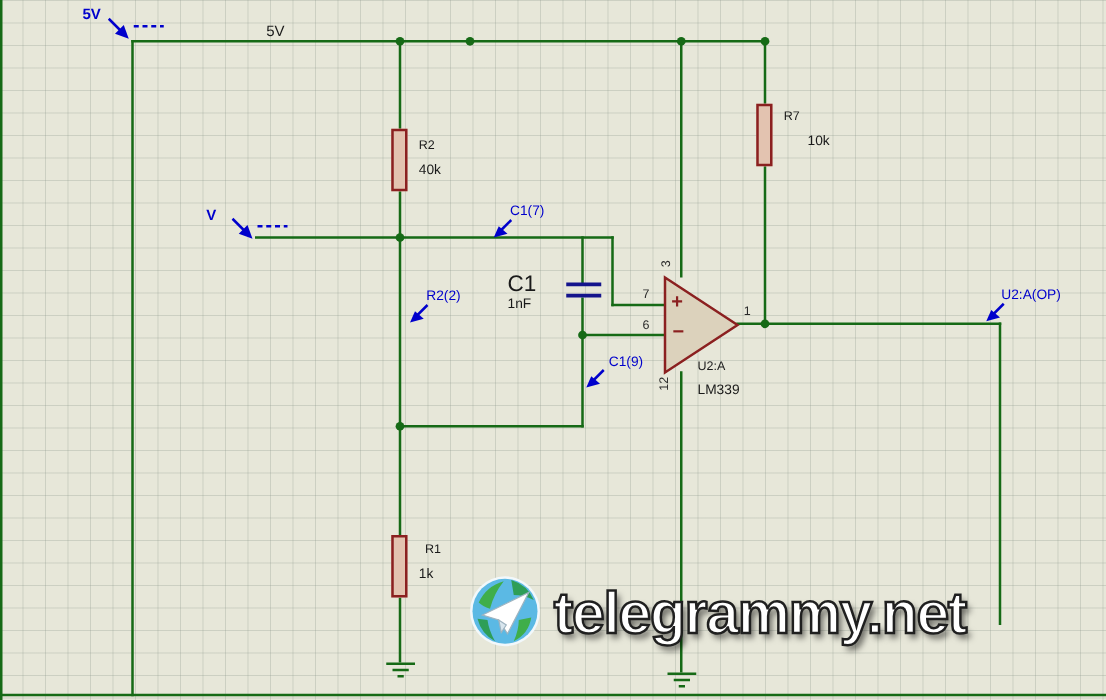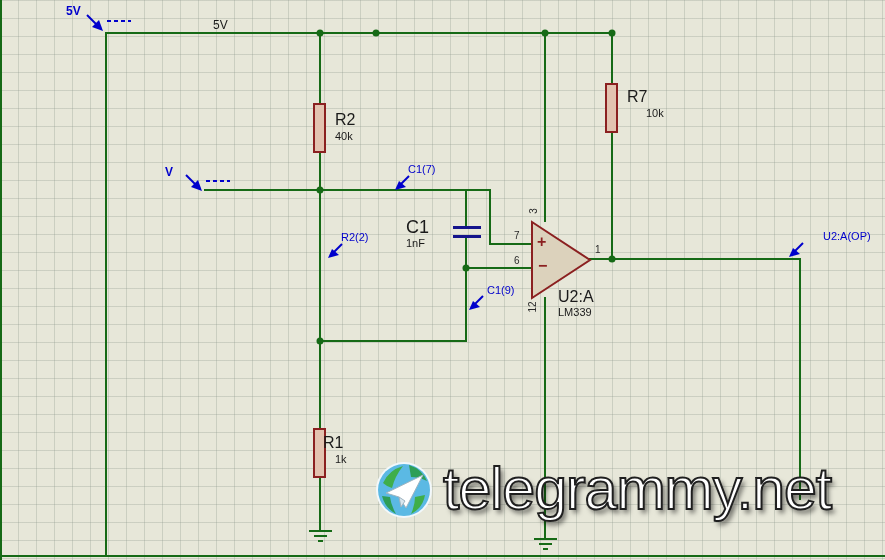--- a/index.html
+++ b/index.html
@@ -10,33 +10,33 @@
       linear-gradient(rgba(140,152,140,.30) 1px, transparent 1px),
       linear-gradient(90deg, rgba(140,152,140,.30) 1px, transparent 1px);
     background-size:18px 18px;
     font-family:"Liberation Sans", sans-serif;
   }
   .w{position:absolute;background:#166a16;}
   .jd{position:absolute;width:7px;height:7px;border-radius:50%;background:#166a16;transform:translate(-50%,-50%);}
   .res{position:absolute;width:13px;height:50px;box-sizing:border-box;border:2px solid #8b2020;background:#e3c3b0;}
   .cap{position:absolute;height:3px;background:#14148c;}
   .gbar{position:absolute;height:2px;background:#166a16;}
-  .lbl{position:absolute;color:#1a1a1a;font-size:16px;white-space:nowrap;line-height:1;}
+  .lbl{position:absolute;color:#1a1a1a;font-size:10px;white-space:nowrap;line-height:1;}
   .val{position:absolute;color:#1a1a1a;font-size:11px;white-space:nowrap;line-height:1;}
   .blu{position:absolute;color:#0000cc;font-size:11px;white-space:nowrap;line-height:1;}
   .blu.term{font-size:12px;font-weight:bold;}
   .pin{position:absolute;color:#2a2a2a;font-size:10px;white-space:nowrap;line-height:1;}
   .rot{transform:rotate(-90deg);transform-origin:center;}
   .sign{position:absolute;color:#8b2020;font-size:16px;font-weight:bold;line-height:1;}
   .arrow{position:absolute;}
   #watermark{
     position:absolute;left:375px;top:460px;display:flex;align-items:center;gap:10px;z-index:50;
   }
   #wm-text{
-    font-size:59px;font-weight:400;letter-spacing:-1px;color:#ffffff;
+    font-size:47px;font-weight:700;letter-spacing:-1px;color:#ffffff;
     -webkit-text-stroke:2px #1f1f1f;
     text-shadow:3px 4px 5px rgba(0,0,0,.55);
     line-height:1;
   }
 </style>
 </head>
 <body>
 
 <div id="canvas">
 
@@ -98,21 +98,21 @@
   </div>
   <div>
     <div class="gbar" style="left:534px;top:538px;width:23px"></div>
     <div class="gbar" style="left:539px;top:543px;width:13px"></div>
     <div class="gbar" style="left:543px;top:548px;width:5px"></div>
   </div>
 
   <div class="lbl" style="left:213px;top:19px;font-size:12px">5V</div>
   <div class="lbl" style="left:335px;top:112px">R2</div>
   <div class="val" style="left:335px;top:131px">40k</div>
-  <div class="lbl" style="left:323px;top:435px">R1</div>
+  <div class="lbl" style="left:340px;top:435px">R1</div>
   <div class="val" style="left:335px;top:454px">1k</div>
   <div class="lbl" style="left:627px;top:89px">R7</div>
   <div class="val" style="left:646px;top:108px">10k</div>
   <div class="lbl" style="left:406px;top:218px;font-size:18px">C1</div>
   <div class="val" style="left:406px;top:238px">1nF</div>
   <div class="lbl" style="left:558px;top:289px">U2:A</div>
   <div class="val" style="left:558px;top:307px">LM339</div>
 
   <div class="blu term" style="left:66px;top:5px">5V</div>
   <svg class="arrow" style="left:84px;top:12px" width="50" height="24" viewBox="0 0 50 24">
@@ -139,21 +139,21 @@
     <line x1="17" y1="3" x2="9" y2="11" stroke="#0000cc" stroke-width="2"></line>
     <polygon points="3,17 7,8 14,14" fill="#0000cc"></polygon>
   </svg>
 
   <div class="blu" style="left:487px;top:285px">C1(9)</div>
   <svg class="arrow" style="left:466px;top:293px" width="20" height="20" viewBox="0 0 20 20">
     <line x1="17" y1="3" x2="9" y2="11" stroke="#0000cc" stroke-width="2"></line>
     <polygon points="3,17 7,8 14,14" fill="#0000cc"></polygon>
   </svg>
 
-  <div class="blu" style="left:823px;top:231px">U2:A(OP)</div>
+  <div class="blu" style="left:801px;top:231px">U2:A(OP)</div>
   <svg class="arrow" style="left:786px;top:240px" width="20" height="20" viewBox="0 0 20 20">
     <line x1="17" y1="3" x2="9" y2="11" stroke="#0000cc" stroke-width="2"></line>
     <polygon points="3,17 7,8 14,14" fill="#0000cc"></polygon>
   </svg>
 
   <div id="watermark">
     <svg width="58" height="58" viewBox="0 0 58 58">
       <circle cx="29" cy="29" r="28" fill="#f2f8fb"></circle>
       <circle cx="29" cy="29" r="26" fill="#5bb9e4"></circle>
       <path d="M8,22 Q14,9 28,5 Q20,15 17,27 Q11,25 8,22 Z" fill="#3fae4a"></path>

